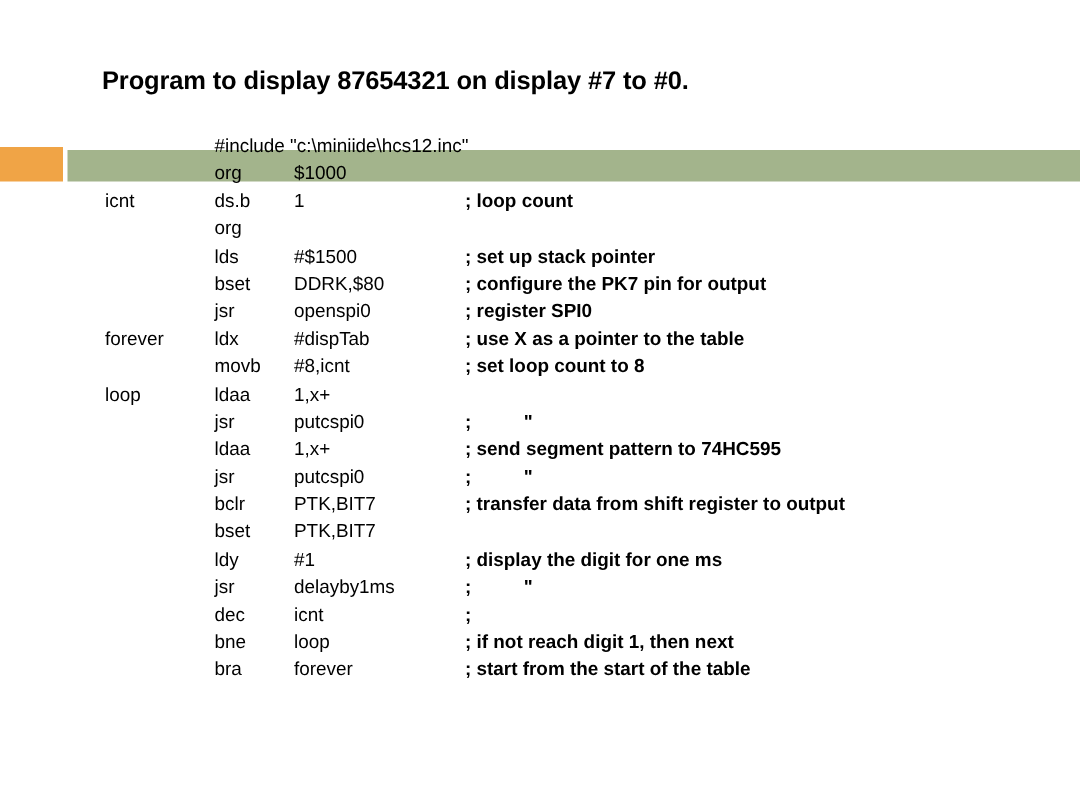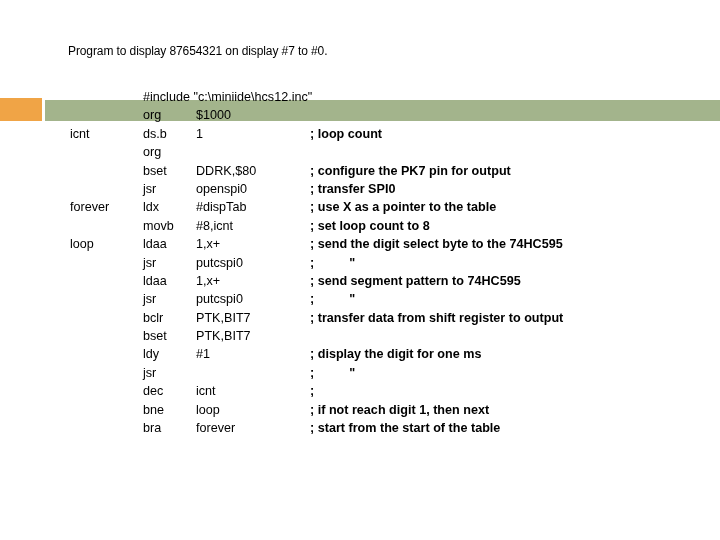--- a/index.html
+++ b/index.html
@@ -22,22 +22,22 @@
     width: 720px;
     height: 540px;
     background: #ffffff;
   }
   
   #slide-title {
     position: absolute;
     left: 68px;
     top: 44px;
     width: 600px;
-    font-size: 12px;
-    font-weight: normal;
+    font-size: 17px;
+    font-weight: bold;
     color: #000000;
     letter-spacing: -0.1px;
     white-space: nowrap;
   }
   
   #orange-bar {
     position: absolute;
     left: 0px;
     top: 98px;
     width: 42px;
@@ -108,30 +108,31 @@
 
   <div id="orange-bar"></div>
 
   <div id="green-bar"></div>
 
   <div id="code-block">
       <div class="code-line"><span class="col-full">#include "c:\miniide\hcs12.inc"</span></div>
       <div class="code-line"><span class="col-label"></span><span class="col-mnem">org</span><span class="col-oper">$1000</span><span class="col-cmt"></span></div>
       <div class="code-line"><span class="col-label">icnt</span><span class="col-mnem">ds.b</span><span class="col-oper">1</span><span class="col-cmt">; loop count</span></div>
       <div class="code-line"><span class="col-label"></span><span class="col-mnem">org</span><span class="col-cmt"></span></div>
+      <div class="code-line"><span class="col-label"></span><span class="col-mnem">lds</span><span class="col-oper">#$1500</span><span class="col-cmt">; set up stack pointer</span></div>
       <div class="code-line"><span class="col-label"></span><span class="col-mnem">bset</span><span class="col-oper">DDRK,$80</span><span class="col-cmt">; configure the PK7 pin for output</span></div>
-      <div class="code-line"><span class="col-label"></span><span class="col-mnem">jsr</span><span class="col-oper">openspi0</span><span class="col-cmt">; transfer SPI0</span></div>
+      <div class="code-line"><span class="col-label"></span><span class="col-mnem">jsr</span><span class="col-oper">openspi0</span><span class="col-cmt">; register SPI0</span></div>
       <div class="code-line"><span class="col-label">forever</span><span class="col-mnem">ldx</span><span class="col-oper">#dispTab</span><span class="col-cmt">; use X as a pointer to the table</span></div>
       <div class="code-line"><span class="col-label"></span><span class="col-mnem">movb</span><span class="col-oper">#8,icnt</span><span class="col-cmt">; set loop count to 8</span></div>
-      <div class="code-line"><span class="col-label">loop</span><span class="col-mnem">ldaa</span><span class="col-oper">1,x+</span><span class="col-cmt">; send the digit select byte to the 74HC595</span></div>
+      <div class="code-line"><span class="col-label">loop</span><span class="col-mnem">ldaa</span><span class="col-oper">1,x+</span></div>
       <div class="code-line"><span class="col-label"></span><span class="col-mnem">jsr</span><span class="col-oper">putcspi0</span><span class="col-cmt">;          "</span></div>
       <div class="code-line"><span class="col-label"></span><span class="col-mnem">ldaa</span><span class="col-oper">1,x+</span><span class="col-cmt">; send segment pattern to 74HC595</span></div>
       <div class="code-line"><span class="col-label"></span><span class="col-mnem">jsr</span><span class="col-oper">putcspi0</span><span class="col-cmt">;          "</span></div>
       <div class="code-line"><span class="col-label"></span><span class="col-mnem">bclr</span><span class="col-oper">PTK,BIT7</span><span class="col-cmt">; transfer data from shift register to output</span></div>
       <div class="code-line"><span class="col-label"></span><span class="col-mnem">bset</span><span class="col-oper">PTK,BIT7</span></div>
       <div class="code-line"><span class="col-label"></span><span class="col-mnem">ldy</span><span class="col-oper">#1</span><span class="col-cmt">; display the digit for one ms</span></div>
-      <div class="code-line"><span class="col-label"></span><span class="col-mnem">jsr</span><span class="col-cmt">;          "</span></div>
+      <div class="code-line"><span class="col-label"></span><span class="col-mnem">jsr</span><span class="col-oper">delayby1ms</span><span class="col-cmt">;          "</span></div>
       <div class="code-line"><span class="col-label"></span><span class="col-mnem">dec</span><span class="col-oper">icnt</span><span class="col-cmt">;</span></div>
       <div class="code-line"><span class="col-label"></span><span class="col-mnem">bne</span><span class="col-oper">loop</span><span class="col-cmt">; if not reach digit 1, then next</span></div>
       <div class="code-line"><span class="col-label"></span><span class="col-mnem">bra</span><span class="col-oper">forever</span><span class="col-cmt">; start from the start of the table</span></div>
     </div>
 
 </div>
 
 </body></html>

